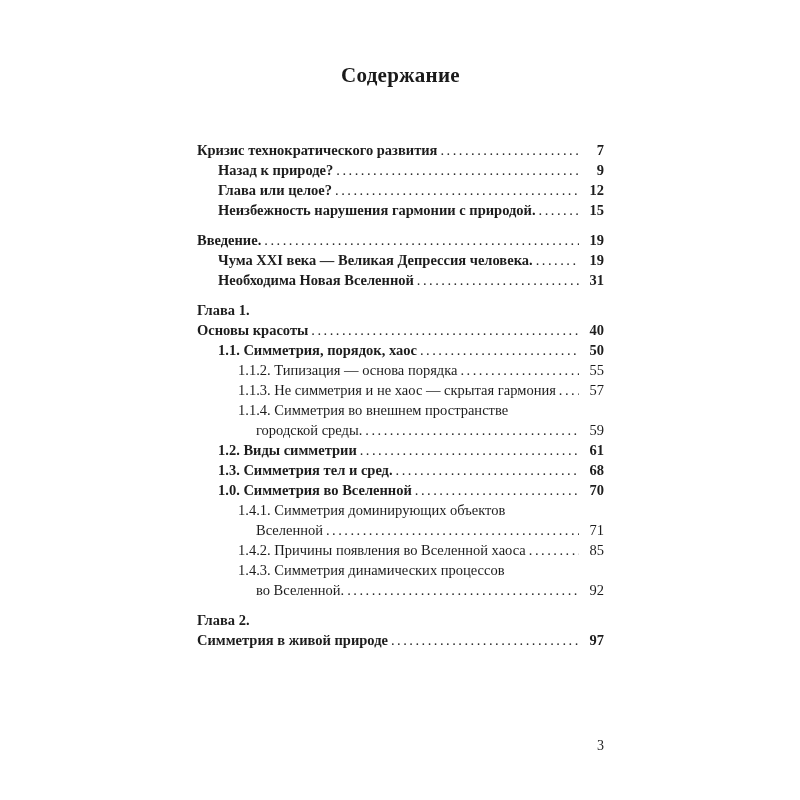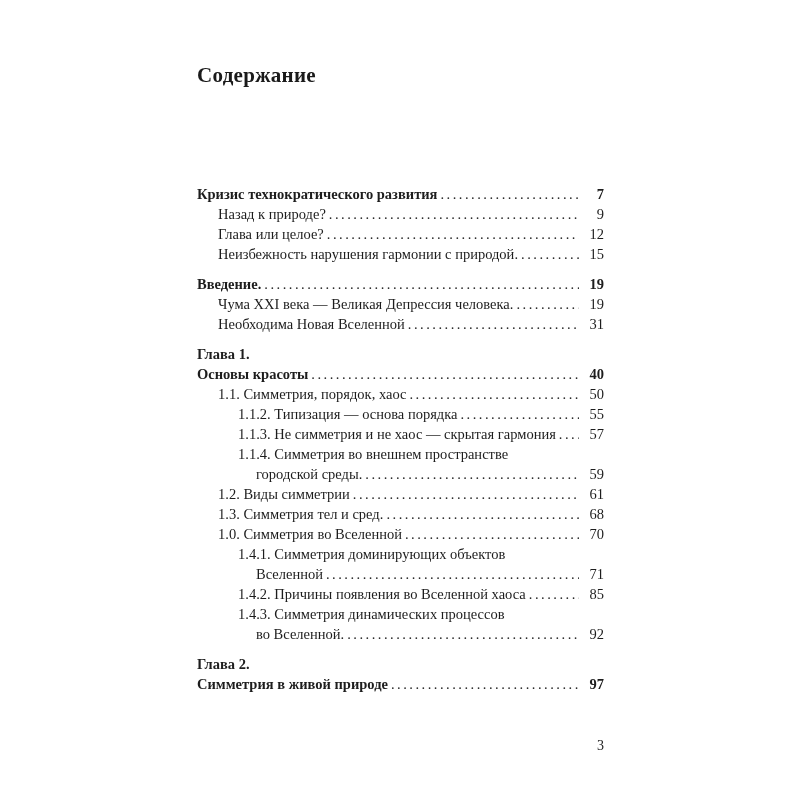--- a/index.html
+++ b/index.html
@@ -21,40 +21,41 @@
     left: 197px;
     top: 62px;
     width: 407px;
   }
   .doc-title {
     font-size: 21px;
     font-weight: bold;
     line-height: 26px;
     letter-spacing: 0.3px;
     color: #1a1a1a;
+    text-align: center;
   }
   .toc {
-    margin-top: 96px;
+    margin-top: 52px;
     font-size: 14.5px;
   }
   .toc-section {
     margin-bottom: 10px;
   }
   .toc-section:last-child {
     margin-bottom: 0;
   }
   .toc-line {
     display: flex;
     align-items: baseline;
     line-height: 20px;
     white-space: nowrap;
   }
   .toc-line.bold { font-weight: bold; }
   .toc-line.indent-0 { padding-left: 0; }
-  .toc-line.indent-1 { padding-left: 21px; }
+  .toc-line.indent-1 { padding-left: 21px; font-weight: bold; }
   .toc-line.indent-2 { padding-left: 41px; }
   .toc-line.indent-3 { padding-left: 59px; }
   .toc-text {
     flex: 0 0 auto;
   }
   .toc-dots {
     flex: 1 1 auto;
     overflow: hidden;
     white-space: nowrap;
     margin: 0 3px;

